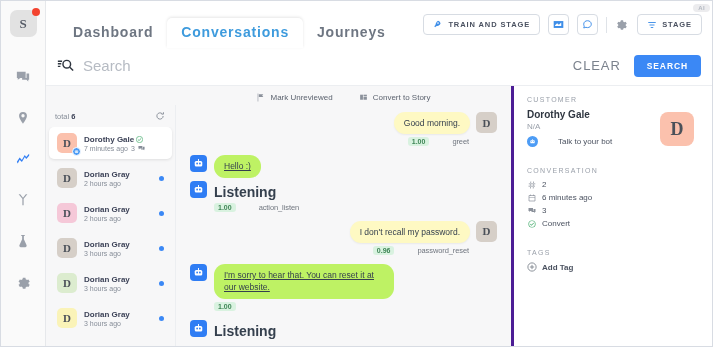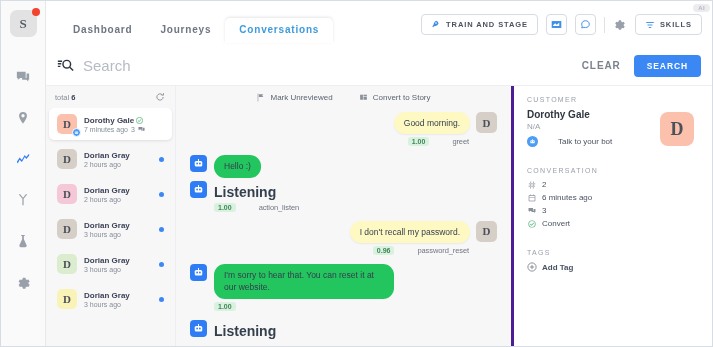--- a/index.html
+++ b/index.html
@@ -46,21 +46,21 @@
   .rail-ic.active { color: #2f7df4; }
 
   
   .topbar {
     position: absolute; left: 45px; top: 0; right: 0; height: 45px;
     background: #ffffff;
   }
   .tabs { position: absolute; left: 13px; top: 17px; display: flex; gap: 0; }
   .tab {
     padding: 6px 14px 8px;
-    font-size: 10px; letter-spacing: 0.8px; font-weight: bold;
+    font-size: 14px; letter-spacing: 0.8px; font-weight: bold;
     color: #6e7682; cursor: pointer; white-space: nowrap;
   }
   .tab.active {
     color: #3e9bdd;
     background: #ffffff;
     border-radius: 5px 5px 0 0;
     box-shadow: 0 -1px 3px rgba(0,0,0,0.10);
     position: relative; z-index: 3;
   }
   .top-actions {
@@ -97,41 +97,41 @@
   }
   .search-icon { width: 18px; height: 18px; color: #2f3640; margin-right: 8px; }
   .search-icon svg { width: 17px; height: 17px; fill: none; stroke: currentColor; stroke-width: 1.7; }
   .search-input {
     flex: 1; border: none; outline: none; background: transparent;
     font-family: "Liberation Sans", sans-serif;
     font-size: 15px; color: #aab0b8;
   }
   .search-input::placeholder { color: #b6bbc3; }
   .clear-btn {
-    font-size: 10px; font-weight: bold; letter-spacing: 0.9px;
+    font-size: 13px; font-weight: normal; letter-spacing: 0.9px;
     color: #7b828d; cursor: pointer; margin-right: 13px;
   }
   .search-btn {
     background: #3b88f5; color: #fff; border: none; border-radius: 4px;
     height: 22px; padding: 0 13px; cursor: pointer;
     font-family: "Liberation Sans", sans-serif;
     font-size: 8.5px; font-weight: bold; letter-spacing: 0.9px;
   }
 
   
   .main {
     position: absolute; left: 45px; top: 85px; right: 0; bottom: 0;
     display: flex; background: #f7f7f8;
   }
 
   
   .convlist {
     width: 130px; background: #f7f7f8;
     border-right: 1px solid #eceef1;
-    display: flex; flex-direction: column;
+    display: flex; flex-direction: column; margin-top: 19px;
   }
   .convlist-head {
     height: 22px; display: flex; align-items: center; justify-content: space-between;
     padding: 0 9px; font-size: 7.5px; color: #868d98;
   }
   .convlist-head b { color: #3c4257; font-weight: bold; }
   .refresh-ic { width: 11px; height: 11px; color: #8d939d; cursor: pointer; }
   .refresh-ic svg { width: 10px; height: 10px; fill: none; stroke: currentColor; stroke-width: 1.6; }
   .conv-items { flex: 1; overflow: hidden; }
   .conv-item {
@@ -198,21 +198,21 @@
     width: 21px; height: 21px; border-radius: 5px; background: #d6cfc8;
     display: flex; align-items: center; justify-content: center; flex-shrink: 0;
     margin-left: 6px; font-size: 11px; font-weight: bold; color: #4b5059;
     font-family: "Liberation Serif", serif;
   }
   .bubble {
     border-radius: 11px; padding: 5px 10px;
     font-size: 8.5px; line-height: 1.45; max-width: 180px;
   }
   .bubble.user { background: #fef9c3; color: #35404e; box-shadow: 0 1px 2px rgba(0,0,0,0.06); }
-  .bubble.bot { background: #22c55e; color: #35404e; }
+  .bubble.bot { background: #bef264; color: #35404e; text-decoration: underline; }
   .plain-bot { font-size: 14px; font-weight: bold; color: #35404e; padding-top: 3px; }
   .meta {
     display: flex; align-items: center; gap: 23px; margin-bottom: 9px;
     font-size: 7.5px; color: #70767f;
   }
   .meta.out { justify-content: flex-end; padding-right: 28px; }
   .meta.in { padding-left: 24px; }
   .score {
     background: #d9f2e0; color: #3f8556; border-radius: 3px;
     padding: 1px 4px; font-size: 7px; font-weight: bold;
@@ -297,22 +297,22 @@
         <svg viewBox="0 0 16 16">
             <path d="M8 5.4A2.6 2.6 0 108 10.6 2.6 2.6 0 008 5.4zm6.3 3.3l1.4-1-1.5-2.6-1.7.6a6 6 0 00-1.4-.8L10.8 3H7.8l-.3 1.8a6 6 0 00-1.4.8l-1.7-.6L2.9 7.6l1.4 1a6 6 0 000 1.6l-1.4 1 1.5 2.6 1.7-.6c.4.3.9.6 1.4.8l.3 1.8h3l.3-1.8c.5-.2 1-.5 1.4-.8l1.7.6 1.5-2.6-1.4-1a6 6 0 000-1.5z"></path>
           </svg>
       </div>
     </div>
   </div>
 
   <div class="topbar">
     <div class="tabs">
       <div class="tab">Dashboard</div>
+      <div class="tab active">Conversations</div>
       <div class="tab">Journeys</div>
-      <div class="tab active">Conversations</div>
     </div>
     <div class="top-actions">
       <div class="btn-outline">
         <svg viewBox="0 0 16 16">
             <path d="M8 1C5 3 4 6 4 8l-2 2 1.5 1.5L5 10c2 0 5-1 7-4 0-2-1-4-4-5zm0 5.2a1.3 1.3 0 110-2.6 1.3 1.3 0 010 2.6z"></path>
           </svg>
         <span>TRAIN AND STAGE</span>
       </div>
       <div class="icon-sq">
         <svg viewBox="0 0 16 16">
@@ -328,21 +328,21 @@
       <div class="divider-v"></div>
       <div class="gear-btn">
         <svg viewBox="0 0 16 16">
             <path d="M8 5.4A2.6 2.6 0 108 10.6 2.6 2.6 0 008 5.4zm6.3 3.3l1.4-1-1.5-2.6-1.7.6a6 6 0 00-1.4-.8L10.8 3H7.8l-.3 1.8a6 6 0 00-1.4.8l-1.7-.6L2.9 7.6l1.4 1a6 6 0 000 1.6l-1.4 1 1.5 2.6 1.7-.6c.4.3.9.6 1.4.8l.3 1.8h3l.3-1.8c.5-.2 1-.5 1.4-.8l1.7.6 1.5-2.6-1.4-1a6 6 0 000-1.5z"></path>
           </svg>
       </div>
       <div class="btn-outline">
         <svg viewBox="0 0 16 16" style="fill:none;stroke:#3e8ee8;stroke-width:1.5">
             <path d="M2 4h12M4 8h8M6 12h4"></path>
           </svg>
-        <span>SKILLS</span>
+        <span>STAGE</span>
       </div>
     </div>
     <div class="ai-badge">AI</div>
   </div>
 
   <div class="searchbar">
     <div class="search-icon">
       <svg viewBox="0 0 20 20">
           <path d="M1 5h5M1 8h4M1 11h3"></path>
           <circle cx="11.5" cy="8.5" r="4.5"></circle>

